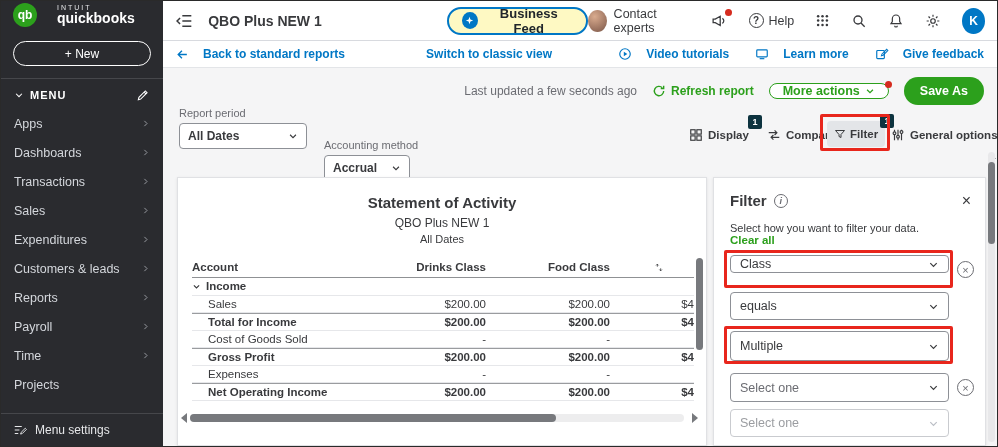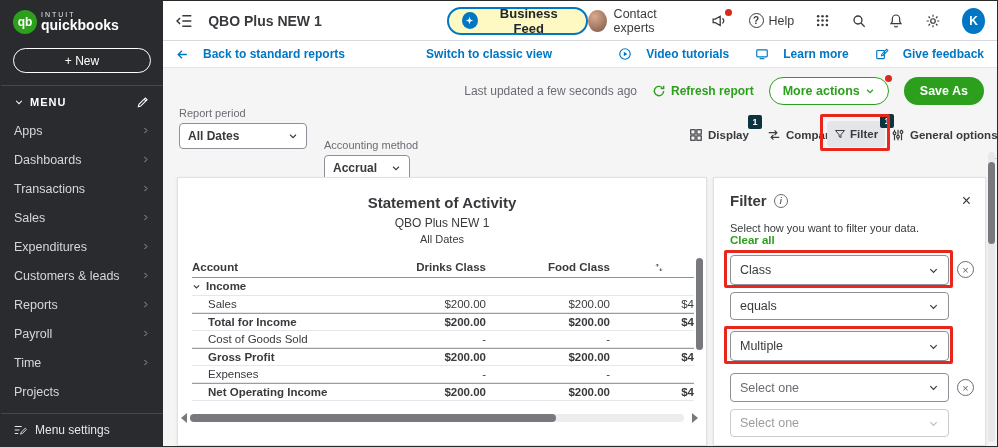--- a/index.html
+++ b/index.html
@@ -1,21 +1,21 @@
 <!DOCTYPE html>
 <html><head>
 <meta charset="utf-8">
 <style>
   * { margin:0; padding:0; box-sizing:border-box; }
   body { font-family:"Liberation Sans", sans-serif; background:#fff; }
   .screen { position:relative; width:998px; height:447px; background:#f5f5f6; overflow:hidden; border:1px solid #2a2a2a; }
 
   
   .sidebar { position:absolute; left:0; top:0; width:162px; height:100%; background:#2a2b2f; color:#fff; }
-  .sb-logo-row { display:flex; align-items:center; gap:4px; padding:9px 12px 6px 12px; }
+  .sb-logo-row { display:flex; align-items:center; gap:20px; padding:2px 12px 6px 12px; }
   .qb-badge { width:24px; height:24px; border-radius:50%; background:#2ca01c; color:#fff; font-size:12px; font-weight:bold; display:flex; align-items:center; justify-content:center; }
   .brand-top { font-size:7px; letter-spacing:2px; color:#e6e7e9; }
   .brand-name { font-size:14px; font-weight:bold; line-height:1.05; }
   .new-btn { display:flex; align-items:center; justify-content:center; width:138px; height:25px; margin:8px 12px 12px 12px; background:transparent; border:1px solid #fff; border-radius:13px; color:#fff; font-size:12px; font-family:inherit; cursor:pointer; }
   .sb-divider { border-top:1px solid #46474b; }
   .sb-menu-head { display:flex; align-items:center; justify-content:space-between; padding:9px 13px 7px 13px; }
   .mh-left { display:flex; align-items:center; gap:6px; font-size:11px; font-weight:bold; letter-spacing:1px; color:#fff; }
   .sb-item { display:flex; align-items:center; justify-content:space-between; height:29px; padding:0 13px; font-size:12.5px; color:#d4d7dc; cursor:pointer; }
   .sb-settings { position:absolute; bottom:0; left:0; right:0; display:flex; align-items:center; gap:8px; height:33px; padding:0 12px; border-top:1px solid #46474b; font-size:12px; color:#e6e7e9; }
 
@@ -37,21 +37,21 @@
   .blue-link { display:flex; align-items:center; gap:14px; color:#0077c5; font-size:12px; font-weight:bold; cursor:pointer; white-space:nowrap; }
   .lb-right { display:flex; align-items:center; gap:26px; margin-left:auto; }
   .lb-right .blue-link:first-child { margin-right:40px; }
 
   
   .content { position:absolute; left:162px; right:0; top:67px; bottom:0; background:#f5f5f6; }
 
   .actions-row { position:absolute; top:9px; right:13px; display:flex; align-items:center; gap:15px; height:28px; }
   .muted { font-size:12px; color:#6b6c72; }
   .green-link { display:flex; align-items:center; gap:5px; color:#2ca01c; font-size:12px; font-weight:bold; cursor:pointer; }
-  .ghost-green { position:relative; display:flex; align-items:center; gap:5px; height:28px; padding:0 13px; border:1.5px solid #2ca01c; border-radius:15px; background:#fff; color:#2ca01c; font-size:12.5px; font-weight:bold; cursor:pointer; font-family:inherit; }
+  .ghost-green { position:relative; display:flex; align-items:center; gap:5px; height:16px; padding:0 13px; border:1.5px solid #2ca01c; border-radius:15px; background:#fff; color:#2ca01c; font-size:12.5px; font-weight:bold; cursor:pointer; font-family:inherit; }
   .solid-green { display:flex; align-items:center; height:28px; padding:0 16px; border:none; border-radius:15px; background:#2ca01c; color:#fff; font-size:12.5px; font-weight:bold; cursor:pointer; font-family:inherit;justify-content:center; }
 
   .ctl-group { position:absolute; top:39px; }
   .ctl-label { font-size:11px; color:#6b6c72; margin-bottom:4px; }
   .fake-select { display:flex; align-items:center; justify-content:space-between; height:26px; border:1px solid #8d9096; border-radius:4px; background:#fff; padding:0 8px; font-size:12px; font-weight:bold; color:#393a3d; cursor:pointer; }
   .ctl-btn { position:absolute; top:54px; display:flex; align-items:center; gap:5px; height:26px; font-size:11.5px; font-weight:bold; color:#393a3d; cursor:pointer; background:none; border:none; font-family:inherit; white-space:nowrap; }
   .badge { position:absolute; top:-7px; right:-13px; width:14px; height:14px; background:#0d333f; color:#fff; font-size:9px; font-weight:bold; display:flex; align-items:center; justify-content:center; border-radius:2px; }
   .filter-pill { position:absolute; top:53px; display:flex; align-items:center; gap:4px; height:26px; padding:0 7px; background:#e3e5e8; border-radius:4px; font-size:11.5px; font-weight:bold; color:#393a3d; cursor:pointer; }
   .filter-pill .badge { top:-7px; right:-9px; }
 
@@ -466,21 +466,21 @@
       <div class="fp-head">
         <span class="fp-title">Filter</span>
         <span class="info-circle">i</span>
         <span class="fp-close">×</span>
       </div>
       <div class="fp-desc">
         <span class="fp-desc-text">Select how you want to filter your data.</span>
         <span class="clear-all">Clear all</span>
       </div>
 
-      <div class="fsel" style="top:77px; height:30px;">
+      <div class="fsel" style="top:77px; height:18px;">
         <span>Class</span>
         <svg width="11" height="11" viewBox="0 0 24 24">
             <polyline points="5,9 12,16 19,9" fill="none" stroke="#393a3d" stroke-width="2.6"></polyline>
           </svg>
       </div>
       <span class="remove-x" style="top:83px;">×</span>
 
       <div class="fsel" style="top:114px; height:28px;">
         <span>equals</span>
         <svg width="11" height="11" viewBox="0 0 24 24">

